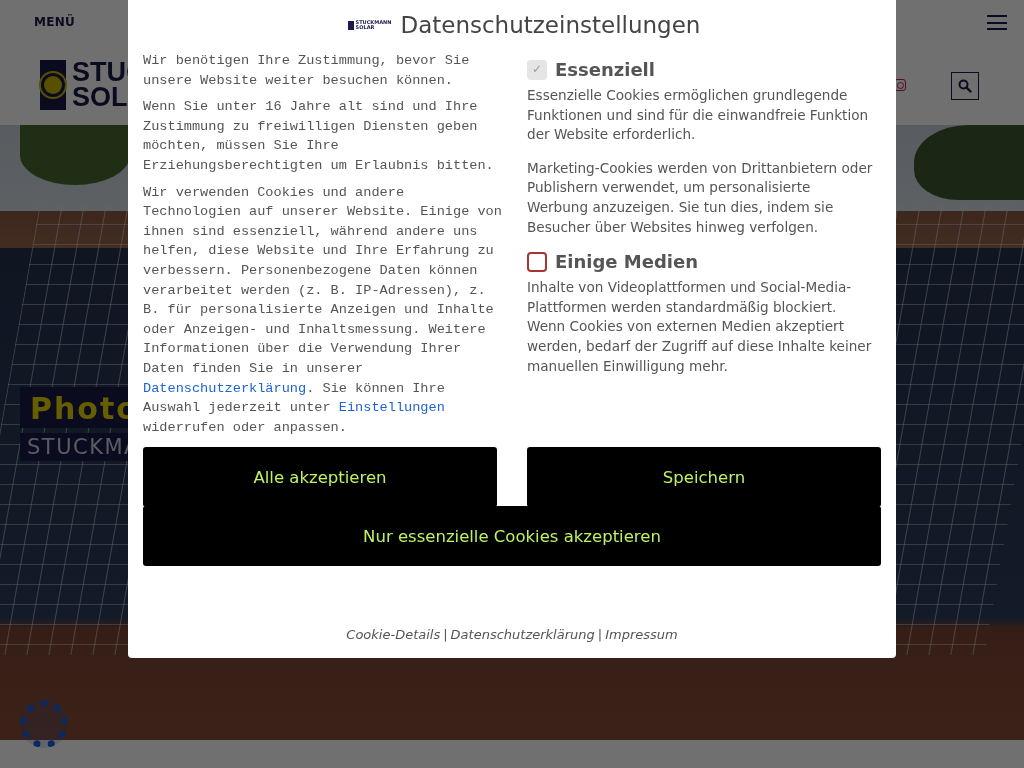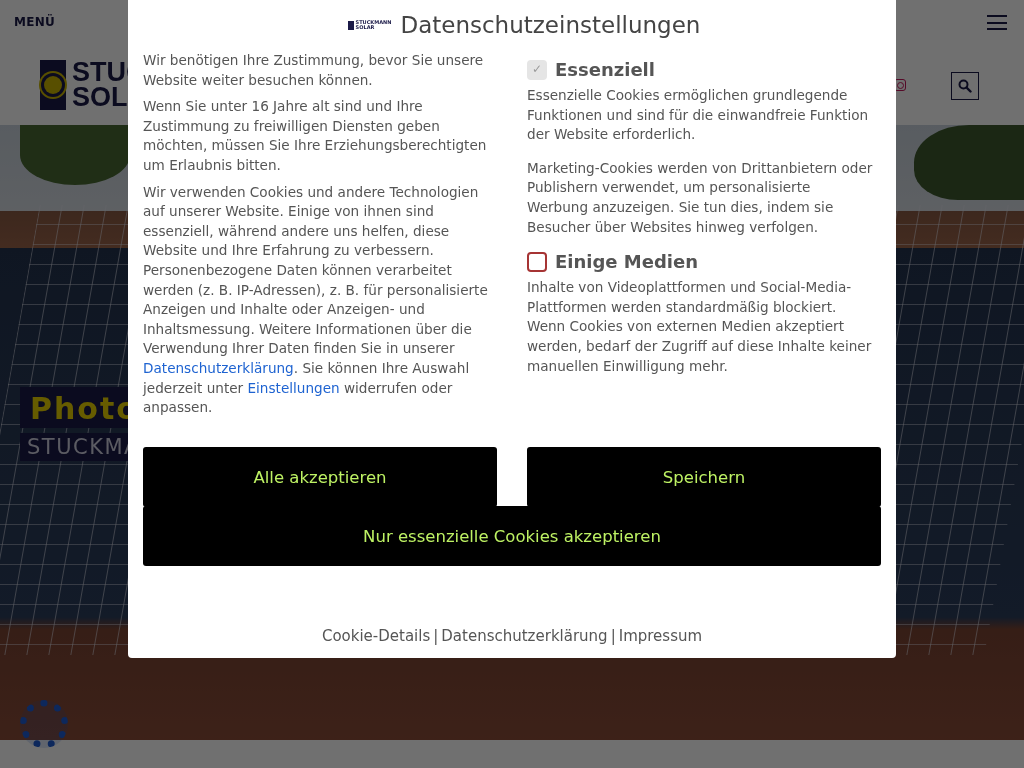--- a/index.html
+++ b/index.html
@@ -2,21 +2,21 @@
 <html><head>
 <meta charset="utf-8">
 <style>
   * { box-sizing: border-box; margin: 0; padding: 0; }
   html, body { width: 1024px; height: 768px; overflow: hidden; }
   body { font-family: "DejaVu Sans", sans-serif; background: #fff; position: relative; }
 
   
   .page { position: absolute; inset: 0; }
   .topbar { position: absolute; left: 0; top: 0; width: 1024px; height: 45px; background: #fff; }
-  .menu-label { position: absolute; left: 14px; top: 15px; font-size: 12px; font-weight: bold; color: #1b1a48; letter-spacing: 0.3px; }
+  .menu-label { position: absolute; left: 34px; top: 15px; font-size: 12px; font-weight: bold; color: #1b1a48; letter-spacing: 0.3px; }
   .hamburger { position: absolute; right: 17px; top: 15px; width: 20px; height: 15px; display: flex; flex-direction: column; justify-content: space-between; }
   .hamburger span { display: block; height: 2px; background: #1b1a48; }
 
   .header { position: absolute; left: 0; top: 45px; width: 1024px; height: 80px; background: #fff; }
   .logo { position: absolute; left: 40px; top: 15px; display: flex; align-items: center; }
   .logo-mark { width: 26px; height: 50px; background: #1b1a48; display: flex; align-items: center; justify-content: center; }
   .logo-sun { width: 18px; height: 18px; border-radius: 50%; background: #c8b400; box-shadow: 0 0 0 3px #1b1a48, 0 0 0 5px #c8b400; }
   .logo-text { margin-left: 6px; font-family: "Liberation Sans", sans-serif; font-weight: bold; color: #1b1a48; font-size: 27px; line-height: 25px; }
   .insta-icon { position: absolute; left: 894px; top: 34px; width: 12px; height: 12px; border: 1.5px solid #c2185b; border-radius: 3px; }
   .insta-icon::after { content: ""; position: absolute; left: 2px; top: 2px; width: 5px; height: 5px; border: 1.5px solid #c2185b; border-radius: 50%; }
@@ -42,39 +42,39 @@
   
   .dialog { position: absolute; left: 128px; top: 0; width: 768px; height: 658px; background: #fff; border-radius: 0 0 4px 4px;
             font-family: "DejaVu Sans", sans-serif; color: #555; }
   .dialog-head { position: absolute; left: 0; top: 12px; width: 792px; display: flex; justify-content: center; align-items: center; }
   .mini-logo { display: flex; align-items: center; margin-right: 9px; }
   .mini-logo .m { width: 6px; height: 9px; background: #1b1a48; margin-right: 2px; }
   .mini-logo .t { font-size: 5px; line-height: 5px; color: #1b1a48; font-weight: bold; }
   .dialog-title { font-size: 23px; color: #444; font-weight: normal; }
 
   .col-left { position: absolute; left: 15px; top: 51px; width: 360px; font-size: 13.6px; line-height: 19.6px; color: #555; }
-  .col-left p { margin-bottom: 7px; }
+  .col-left p { margin-bottom: 7px; font-family: Liberation Mono, monospace; }
   .link { color: #1e63d1; text-decoration: none; }
 
   .col-right { position: absolute; left: 399px; top: 59px; width: 346px; font-size: 13.6px; line-height: 19.6px; color: #555; }
   .cat { margin-bottom: 9px; }
   .cat-head { display: flex; align-items: center; height: 22px; margin-bottom: 5px; }
   .chk { width: 20px; height: 20px; border-radius: 4px; border: 2px solid #a63434; background: #fff; margin-right: 8px; display: flex; align-items: center; justify-content: center; }
   .chk.disabled { border: none; background: #e5e5e5; color: #9a9a9a; font-size: 12px; }
   .cat-label { font-weight: bold; font-size: 18px; color: #555; }
   .cat-desc { margin-bottom: 0; }
 
   .btn { position: absolute; background: #000; color: #bef264; border-radius: 3px; height: 60px; display: flex; align-items: center; justify-content: center;
          font-size: 16.5px; font-family: "DejaVu Sans", sans-serif; cursor: pointer; }
   .btn-accept-all { left: 15px; top: 447px; width: 354px; }
   .btn-save { left: 399px; top: 447px; width: 354px; }
   .btn-essential { left: 15px; top: 506px; width: 738px; }
   .btn-individual { left: 15px; top: 565px; width: 738px; }
 
-  .foot-links { position: absolute; left: 0; top: 627px; width: 768px; text-align: center; font-size: 15px; color: #555; }
+  .foot-links { position: absolute; left: 0; top: 627px; width: 768px; text-align: center; font-size: 13px; color: #555; font-style: italic; }
   .foot-links a { color: #555; text-decoration: none; }
   .sep { margin: 0 3px; }
 </style>
 </head>
 <body>
 
 <div class="page">
   <div class="topbar">
     <span class="menu-label">MENÜ</span>
     <div class="hamburger">

